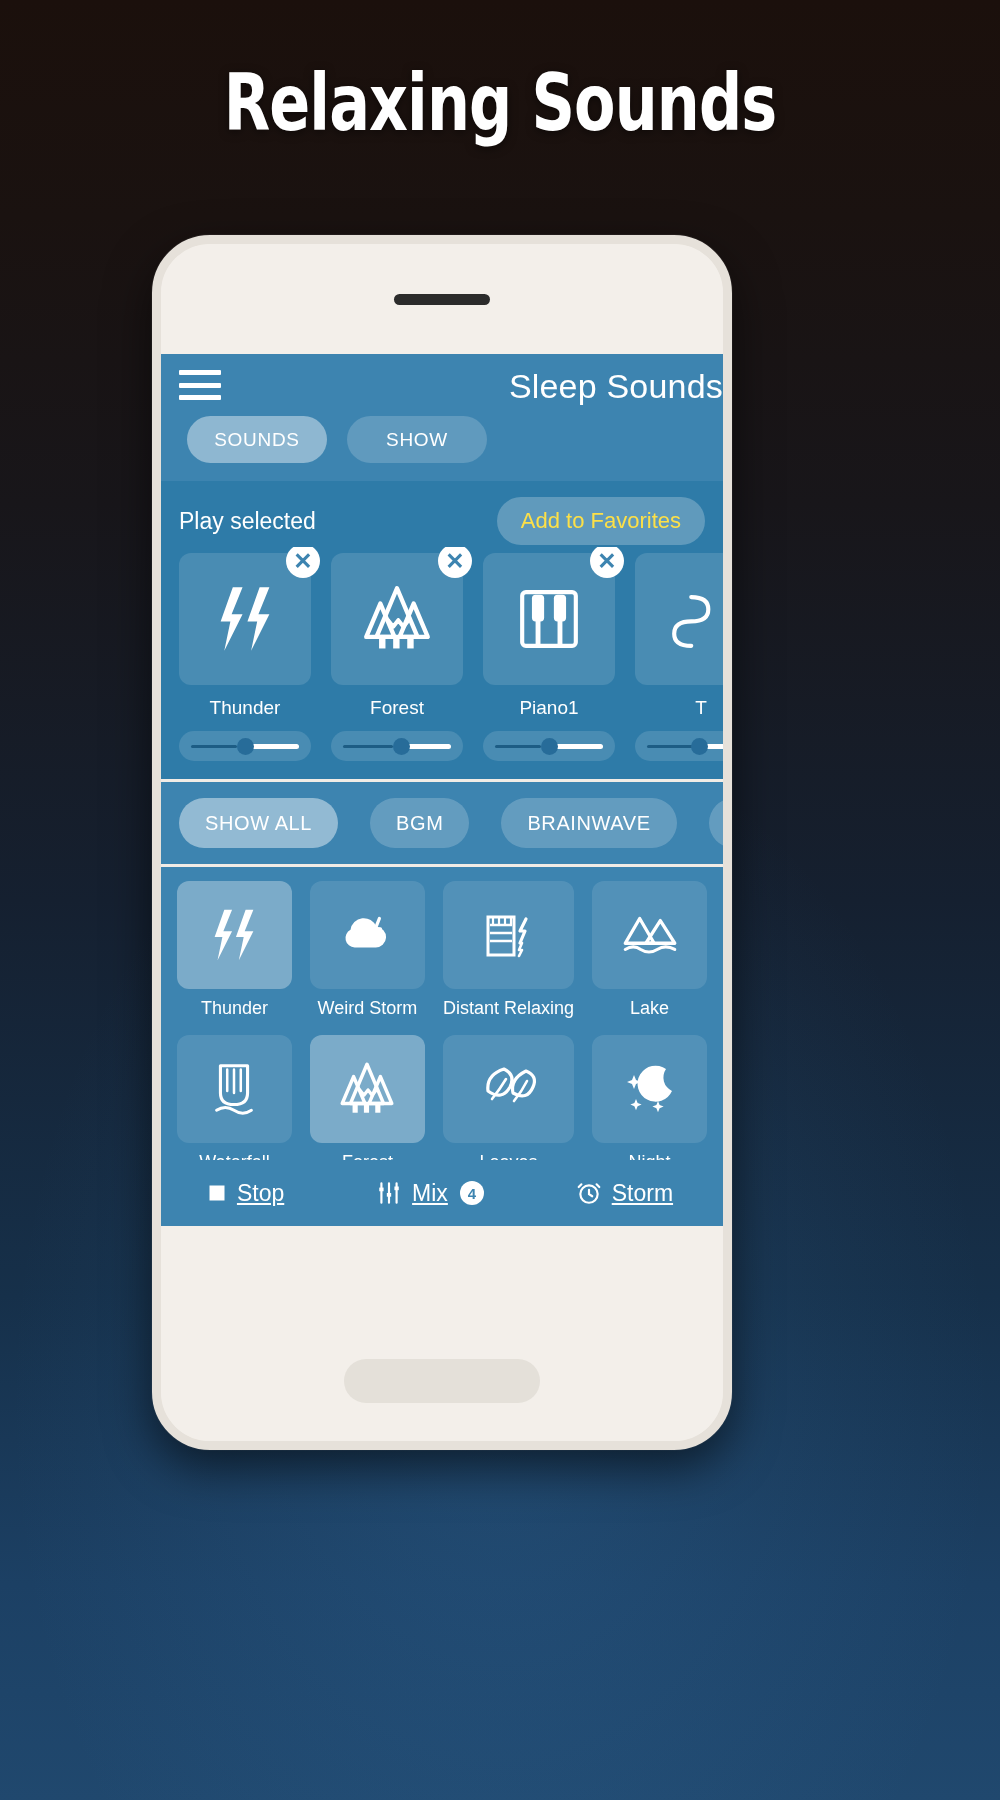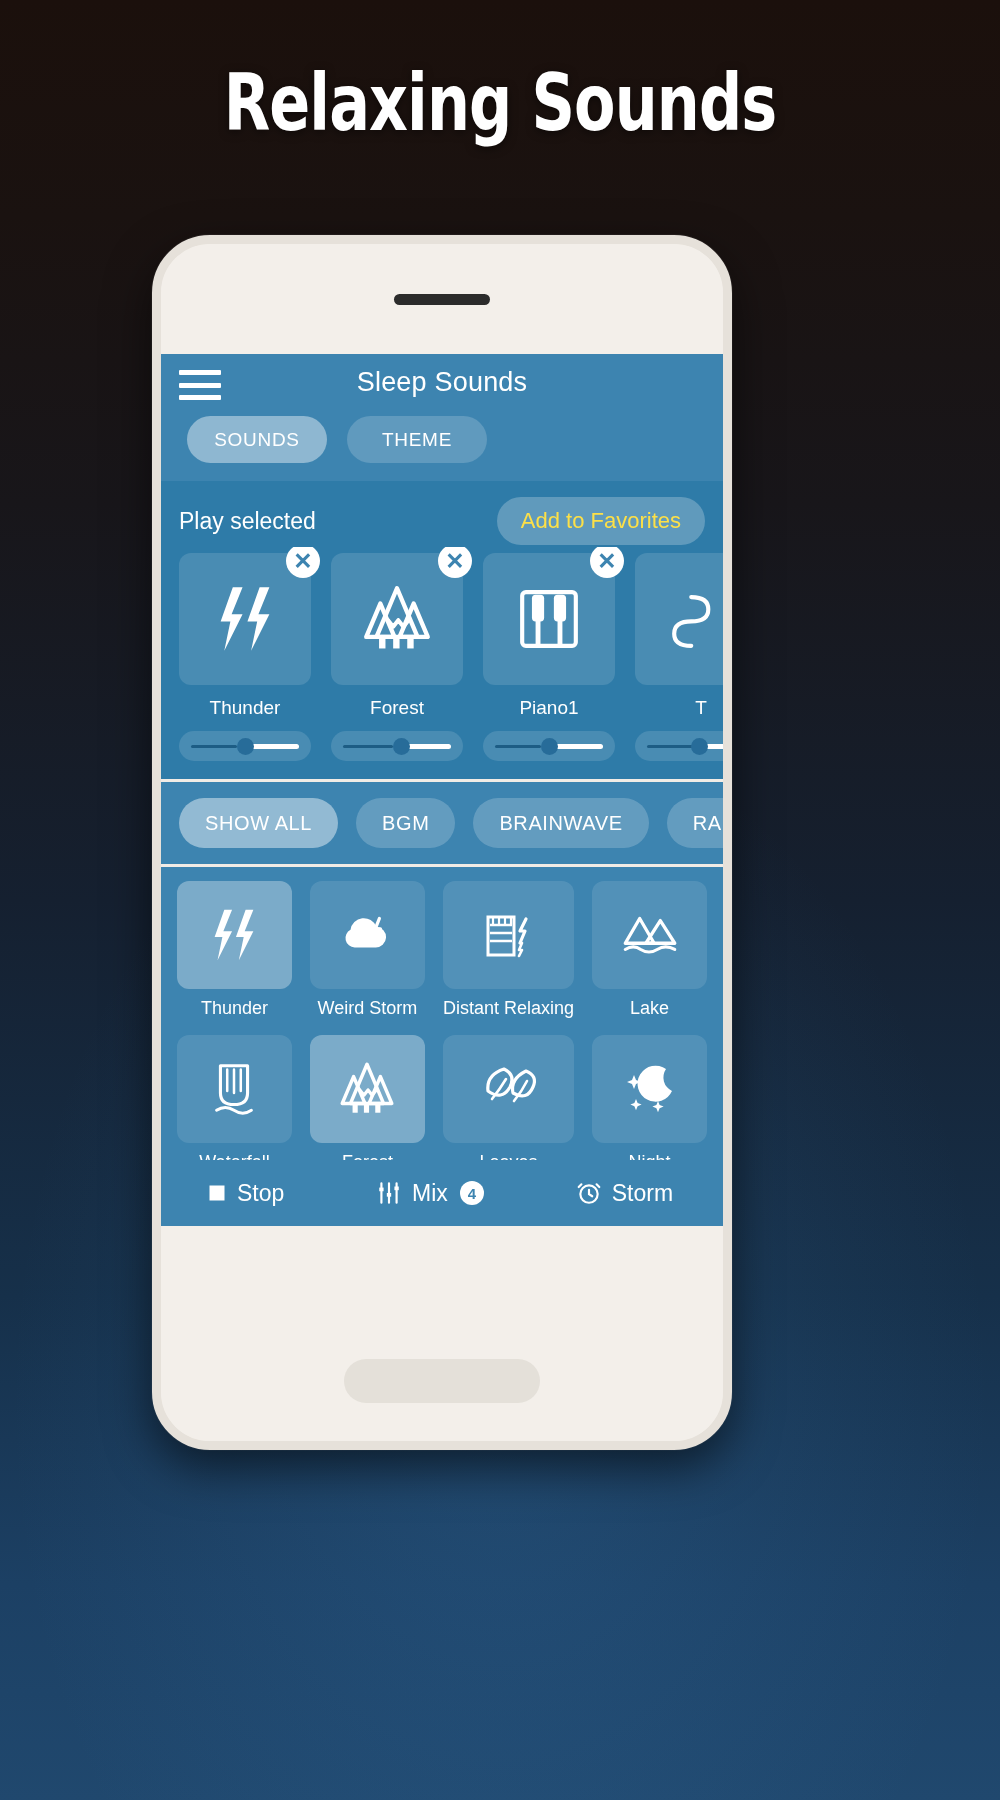--- a/index.html
+++ b/index.html
@@ -97,23 +97,23 @@
   #hamburger {
     position: absolute; left: 18px; top: 16px;
     width: 42px; height: 30px;
     display: flex; flex-direction: column; justify-content: space-between;
   }
   #hamburger span {
     display: block; height: 5px; background: #fff; border-radius: 1px;
   }
   #appbar-title {
     position: absolute; left: 0; right: 0; top: 13px;
-    text-align: center;
+    text-align: right;
     color: #fff;
-    font-size: 27px;
+    font-size: 34px;
     letter-spacing: 0.2px;
   }
 
   
   #tabs {
     display: flex;
     gap: 20px;
     padding: 0 20px 18px 26px;
     background: #3d84b0;
     overflow: hidden;
@@ -209,21 +209,21 @@
   }
   .sel-slider .thumb {
     position: absolute; top: 7px;
     width: 17px; height: 17px; border-radius: 50%;
     background: #276c99;
   }
 
   
   #filters {
     display: flex;
-    gap: 18px;
+    gap: 32px;
     padding: 16px 18px;
     background: #3d84b0;
     border-bottom: 3px solid #f1ece6;
     overflow: hidden;
   }
   .filter-chip {
     flex: 0 0 auto;
     height: 50px;
     border-radius: 25px;
     background: rgba(255,255,255,0.20);
@@ -267,20 +267,21 @@
   }
 
   
   #bottombar {
     position: absolute;
     left: 0; right: 4px; bottom: 0;
     height: 66px;
     background: #3d84b0;
     display: flex; align-items: center; justify-content: space-around;
     color: #fff;
+    text-decoration: underline;
   }
   .bottom-btn {
     display: flex; align-items: center; gap: 10px;
     font-size: 23px;
     color: #fff;
   }
   .mix-badge {
     width: 24px; height: 24px;
     border-radius: 50%;
     background: #ffffff;
@@ -311,21 +312,21 @@
         <div id="hamburger">
           <span></span>
             <span></span>
             <span></span>
         </div>
         <div id="appbar-title">Sleep Sounds</div>
       </div>
 
       <div id="tabs">
         <div class="tab-chip active">SOUNDS</div>
-        <div class="tab-chip">THEME</div>
+        <div class="tab-chip">SHOW</div>
       </div>
 
       <div id="selected-panel">
         <div id="selected-head">
           <div id="play-selected-label">Play selected</div>
           <div id="add-fav-btn">Add to Favorites</div>
         </div>
 
         <div id="selected-strip">
 

